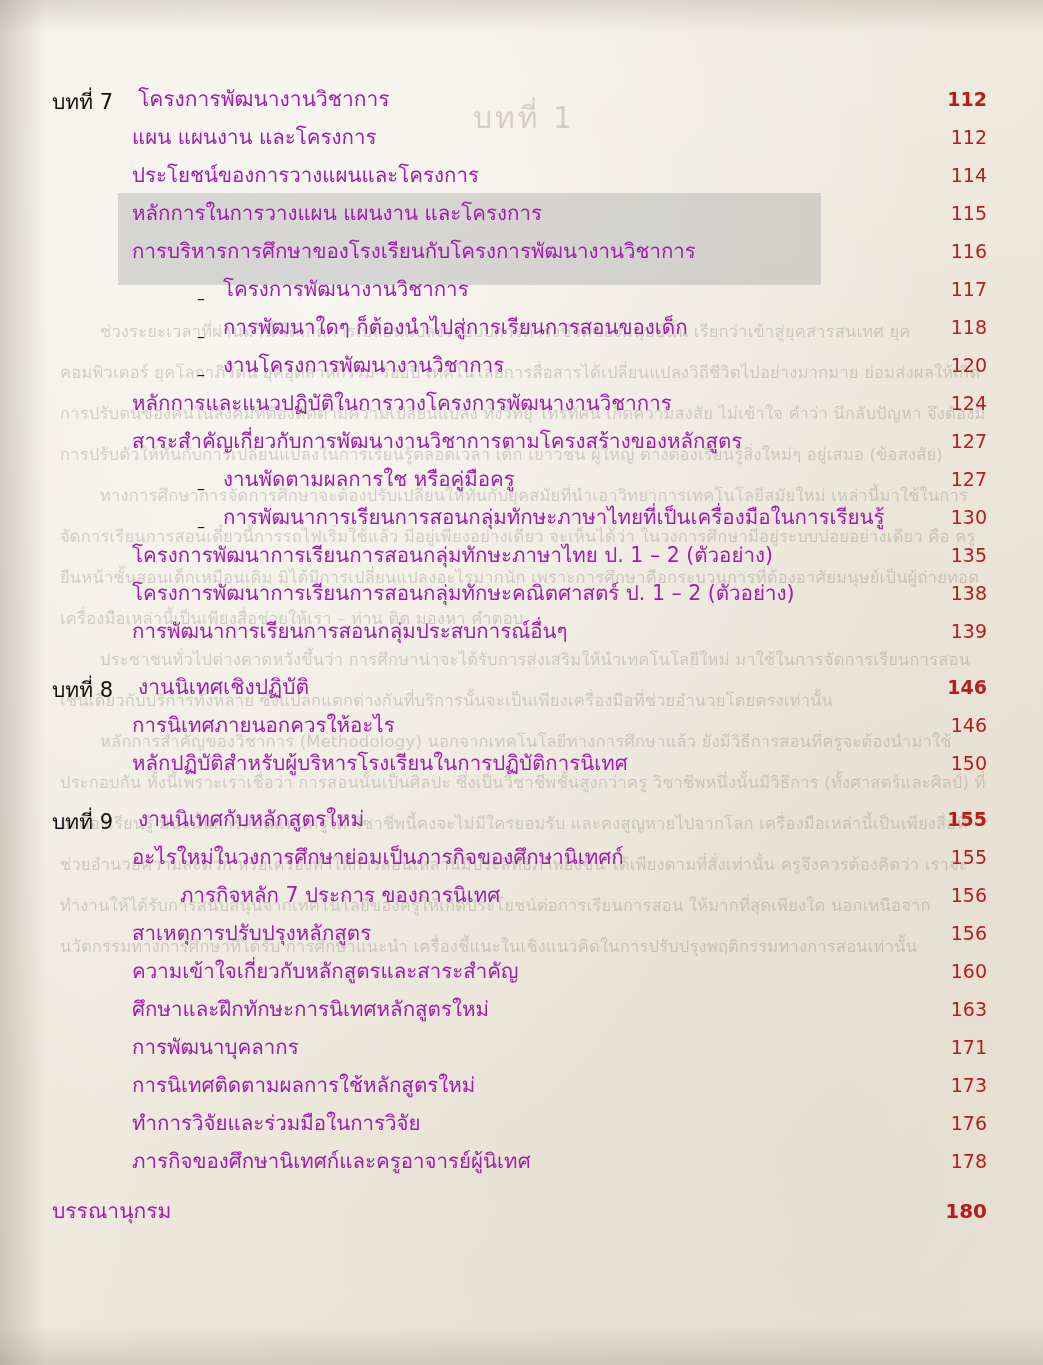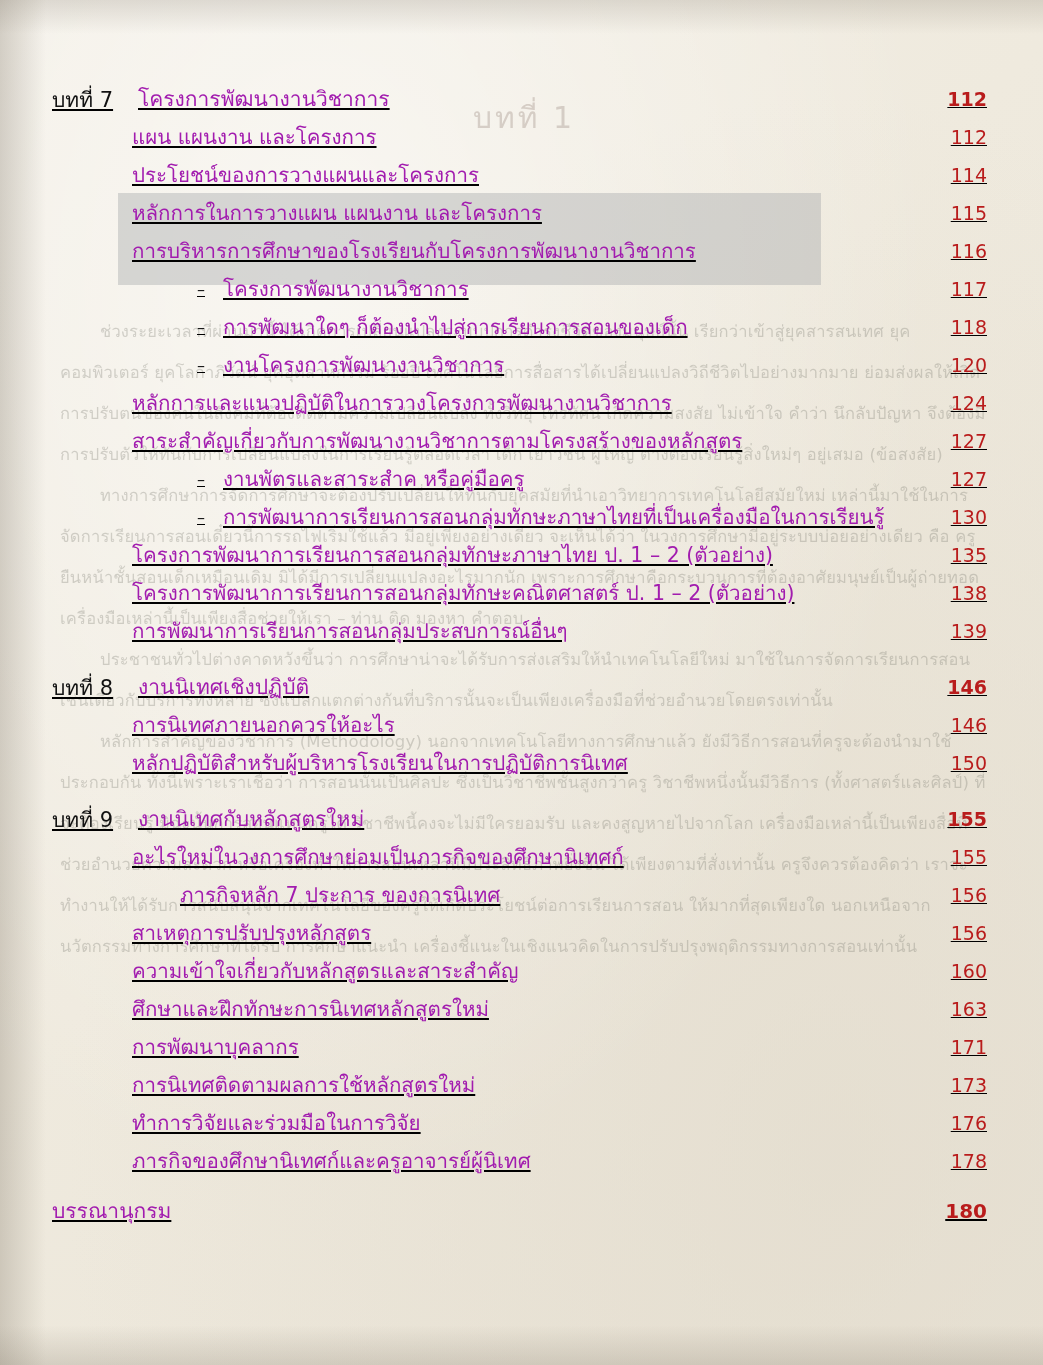--- a/index.html
+++ b/index.html
@@ -79,24 +79,23 @@
     top: 193px;
     width: 703px;
     height: 92px;
     background: rgba(168,170,172,0.42);
     z-index: 2;
     pointer-events: none;
   }
 
   .toc-row {
     display: flex;
-    align-items: center;
+    align-items: flex-end;
     position: relative;
     min-height: 38px;
-    text-decoration: underline;
   }
   .toc-label {
     white-space: nowrap;
     color: #a21caf;
     font-size: 20.5px;
     line-height: 38px;
   }
   .toc-page {
     margin-left: auto;
     color: #b91c1c;
@@ -198,21 +197,21 @@
     <span class="toc-label">หลักการและแนวปฏิบัติในการวางโครงการพัฒนางานวิชาการ</span>
     <span class="toc-page">124</span>
   </div>
   <div class="toc-row lvl1">
     <span class="toc-label">สาระสำคัญเกี่ยวกับการพัฒนางานวิชาการตามโครงสร้างของหลักสูตร</span>
     <span class="toc-page">127</span>
   </div>
 
   <div class="toc-row lvl3">
     <span class="dash">–</span>
-    <span class="toc-label">งานพัตรและสาระสำค หรือคู่มือครู</span>
+    <span class="toc-label">งานพัดตามผลการใช หรือคู่มือครู</span>
     <span class="toc-page">127</span>
   </div>
   <div class="toc-row lvl3">
     <span class="dash">–</span>
     <span class="toc-label">การพัฒนาการเรียนการสอนกลุ่มทักษะภาษาไทยที่เป็นเครื่องมือในการเรียนรู้</span>
     <span class="toc-page">130</span>
   </div>
 
   <div class="toc-row lvl1">
     <span class="toc-label">โครงการพัฒนาการเรียนการสอนกลุ่มทักษะภาษาไทย  ป. 1 – 2 (ตัวอย่าง)</span>

